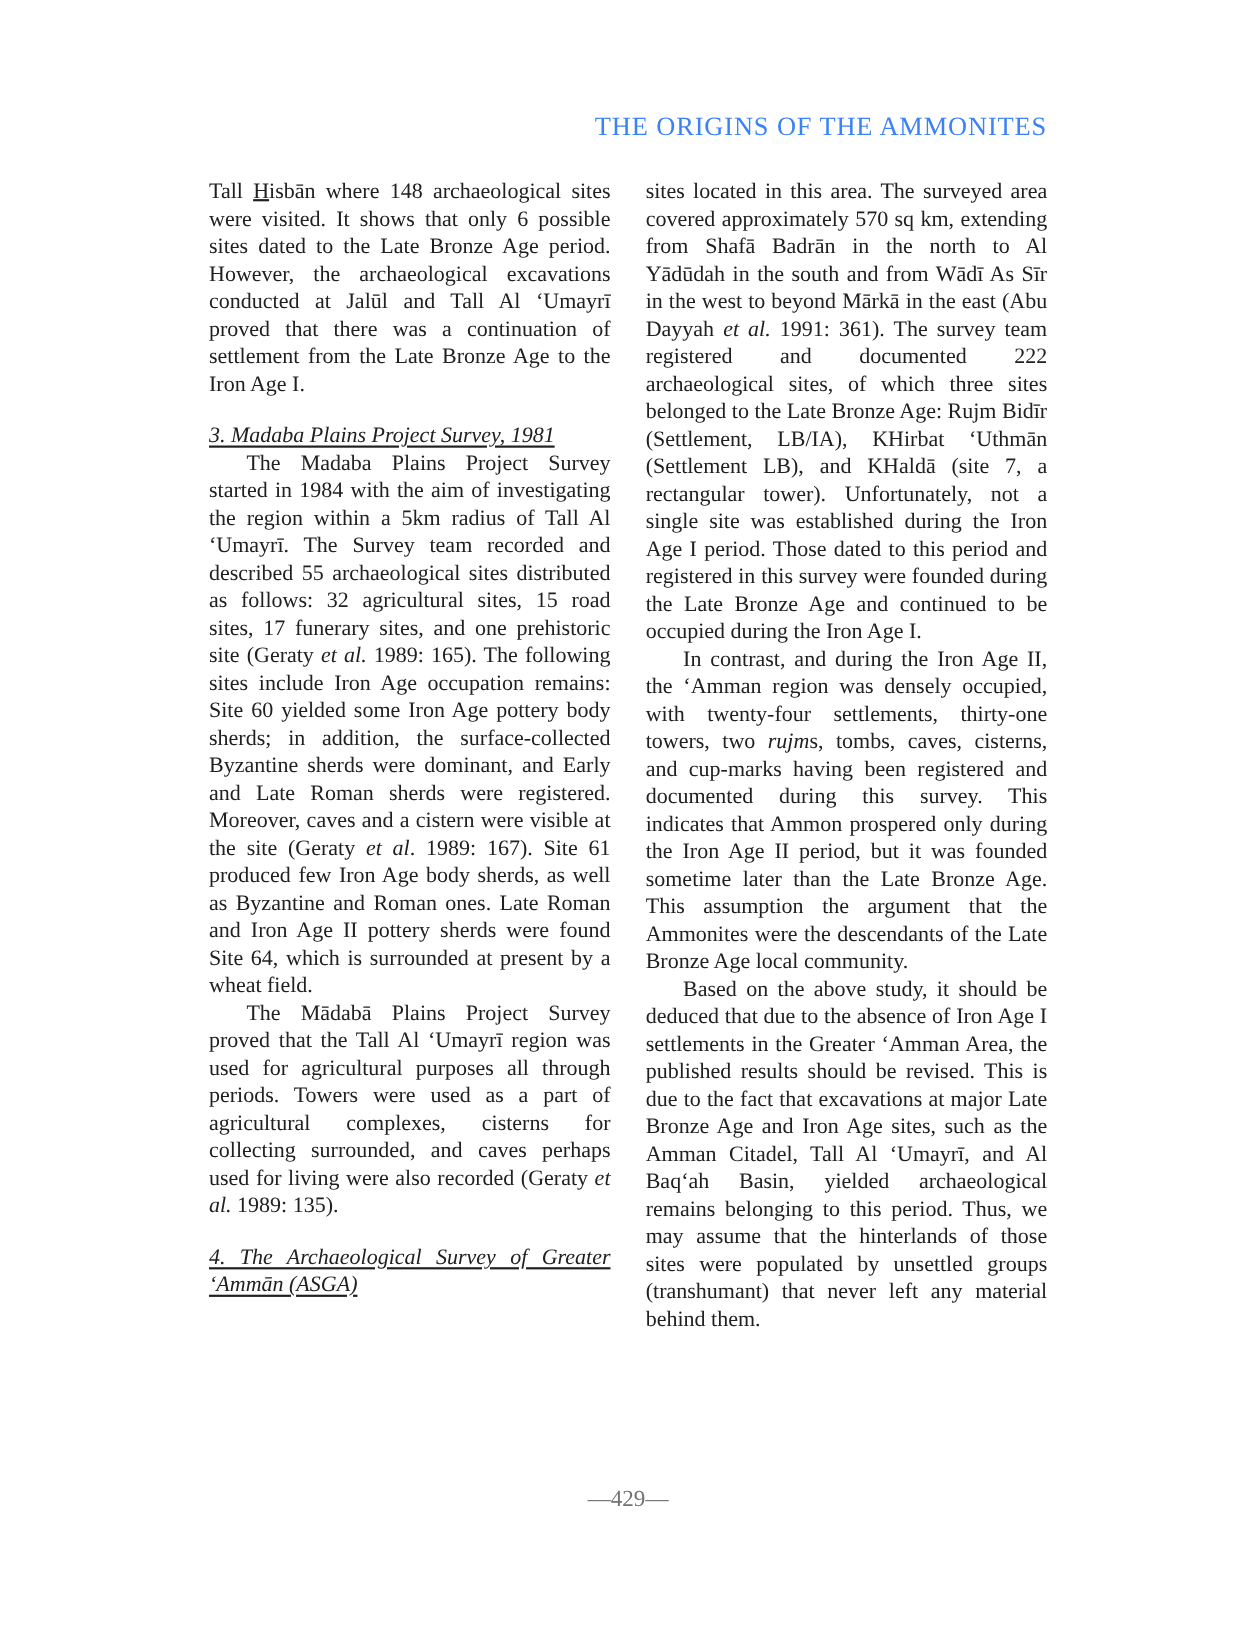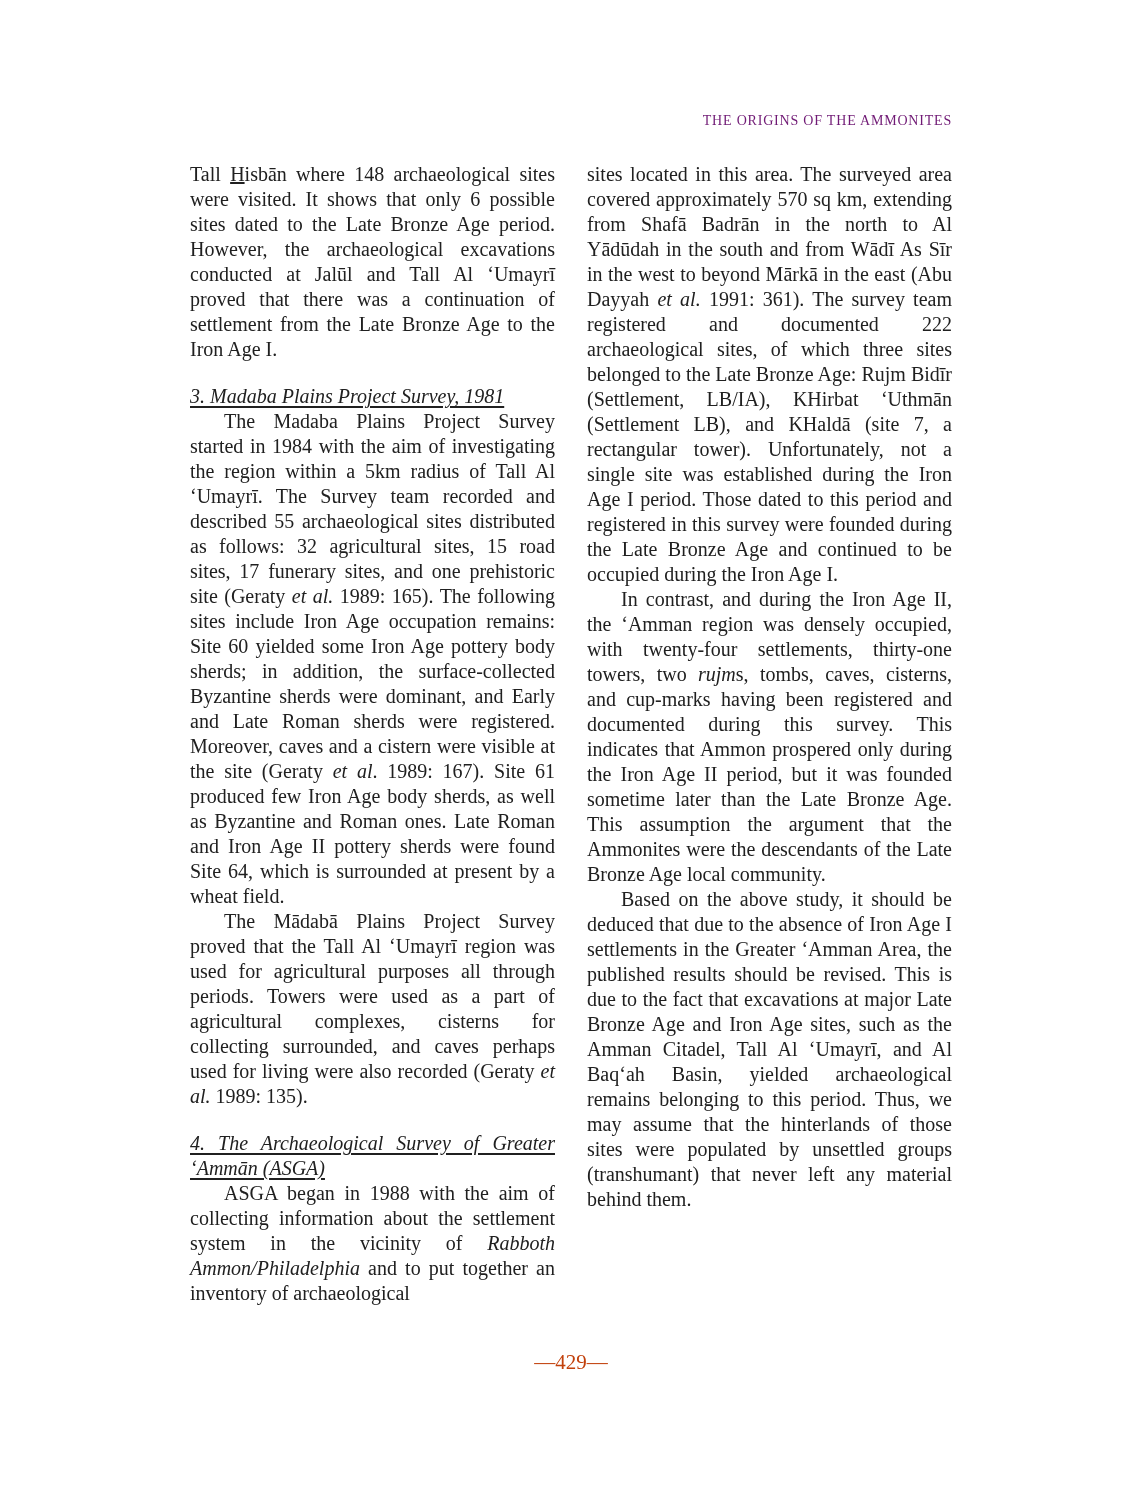--- a/index.html
+++ b/index.html
@@ -10,26 +10,26 @@
     position: relative;
     width: 1126px;
     height: 1500px;
     background: #ffffff;
     color: #202020;
     font-family: "Liberation Serif", "DejaVu Serif", serif;
     overflow: hidden;
   }
   .running-head {
     position: absolute;
-    top: 113px;
+    top: 103px;
     right: 174px;
-    font-size: 14px;
+    font-size: 24px;
     letter-spacing: 0.8px;
     white-space: nowrap;
-    color: #701a75;
+    color: #3b82f6;
   }
   .columns {
     position: absolute;
     top: 162px;
     left: 190px;
     width: 762px;
     display: flex;
     gap: 32px;
   }
   .col {
@@ -52,36 +52,35 @@
     text-decoration: underline;
     text-underline-offset: 3px;
   }
   .page-footer {
     position: absolute;
     top: 1350px;
     left: 190px;
     width: 762px;
     text-align: center;
     font-size: 21px;
-    color: #c2410c;
+    color: #737373;
   }
 </style>
 </head>
 <body style="background: rgb(255, 255, 255); color: rgb(32, 32, 32);">
 
 <div class="running-head">THE ORIGINS OF THE AMMONITES</div>
 
 <main class="columns">
   <div class="col">
       <p class="body"><span>Tall </span><span style="text-decoration: underline;">H</span><span>isbān where 148 archaeological sites were visited. It shows that only 6 possible sites dated to the Late Bronze Age period. However, the archaeological excavations conducted at Jalūl and Tall Al ‘Umayrī proved that there was a continuation of settlement from the Late Bronze Age to the Iron Age I.</span></p>
       <p class="heading"><span>3. Madaba Plains Project Survey, 1981</span></p>
       <p class="body indent"><span>The Madaba Plains Project Survey started in 1984 with the aim of investigating the region within a 5km radius of Tall Al ‘Umayrī. The Survey team recorded and described 55 archaeological sites distributed as follows: 32 agricultural sites, 15 road sites, 17 funerary sites, and one prehistoric site (Geraty </span><em>et al.</em><span> 1989: 165). The following sites include Iron Age occupation remains: Site 60 yielded some Iron Age pottery body sherds; in addition, the surface-collected Byzantine sherds were dominant, and Early and Late Roman sherds were registered. Moreover, caves and a cistern were visible at the site (Geraty </span><em>et al</em><span>. 1989: 167). Site 61 produced few Iron Age body sherds, as well as Byzantine and Roman ones. Late Roman and Iron Age II pottery sherds were found Site 64, which is surrounded at present by a wheat field.</span></p>
       <p class="body indent"><span>The Mādabā Plains Project Survey proved that the Tall Al ‘Umayrī region was used for agricultural purposes all through periods. Towers were used as a part of agricultural complexes, cisterns for collecting surrounded, and caves perhaps used for living were also recorded (Geraty </span><em>et al.</em><span> 1989: 135).</span></p>
       <p class="heading"><span>4. The Archaeological Survey of Greater ‘Ammān (ASGA)</span></p>
-      <p class="body indent"><span>ASGA began in 1988 with the aim of collecting information about the settlement system in the vicinity of </span><em>Rabboth Ammon/Philadelphia</em><span> and to put together an inventory of archaeological</span></p>
     </div>
   <div class="col">
       <p class="body"><span>sites located in this area. The surveyed area covered approximately 570 sq km, extending from Shafā Badrān in the north to Al Yādūdah in the south and from Wādī As Sīr in the west to beyond Mārkā in the east (Abu Dayyah </span><em>et al.</em><span> 1991: 361). The survey team registered and documented 222 archaeological sites, of which three sites belonged to the Late Bronze Age: Rujm Bidīr (Settlement, LB/IA), KHirbat ‘Uthmān (Settlement LB), and KHaldā (site 7, a rectangular tower). Unfortunately, not a single site was established during the Iron Age I period. Those dated to this period and registered in this survey were founded during the Late Bronze Age and continued to be occupied during the Iron Age I.</span></p>
       <p class="body indent"><span>In contrast, and during the Iron Age II, the ‘Amman region was densely occupied, with twenty-four settlements, thirty-one towers, two </span><em>rujm</em><span>s, tombs, caves, cisterns, and cup-marks having been registered and documented during this survey. This indicates that Ammon prospered only during the Iron Age II period, but it was founded sometime later than the Late Bronze Age. This assumption the argument that the Ammonites were the descendants of the Late Bronze Age local community.</span></p>
       <p class="body indent"><span>Based on the above study, it should be deduced that due to the absence of Iron Age I settlements in the Greater ‘Amman Area, the published results should be revised. This is due to the fact that excavations at major Late Bronze Age and Iron Age sites, such as the Amman Citadel, Tall Al ‘Umayrī, and Al Baq‘ah Basin, yielded archaeological remains belonging to this period. Thus, we may assume that the hinterlands of those sites were populated by unsettled groups (transhumant) that never left any material behind them.</span></p>
     </div>
 </main>
 
 <div class="page-footer">—429—</div>
 

